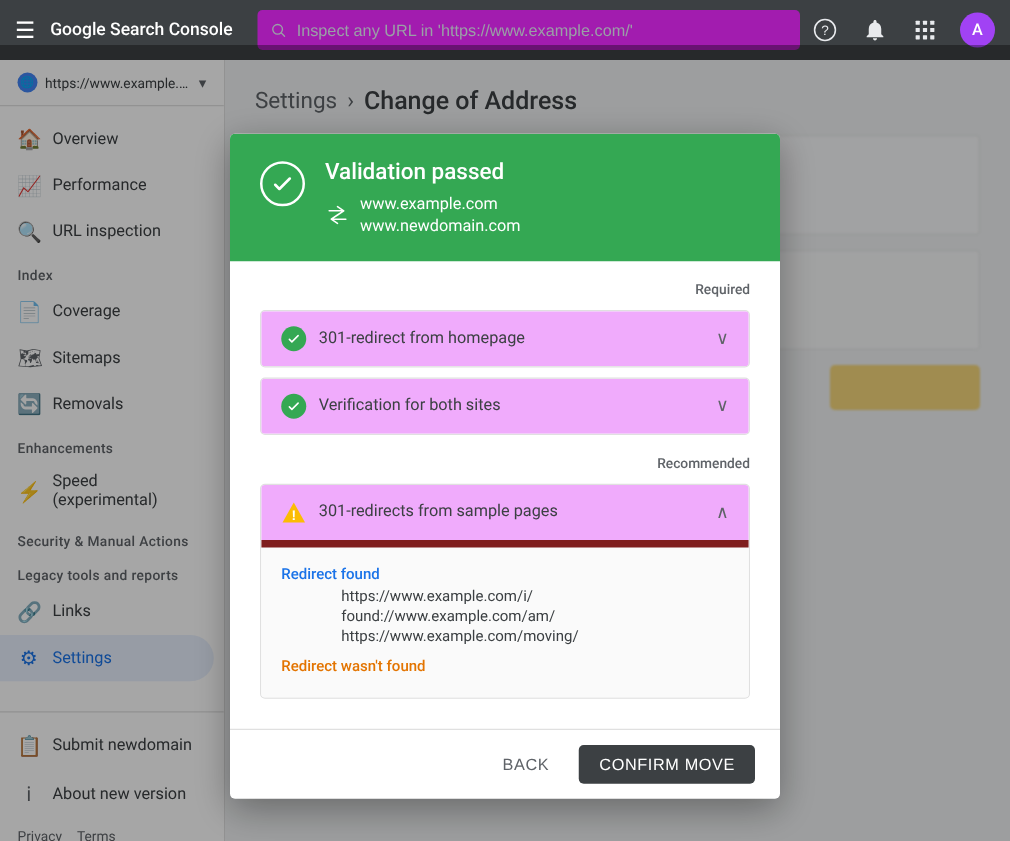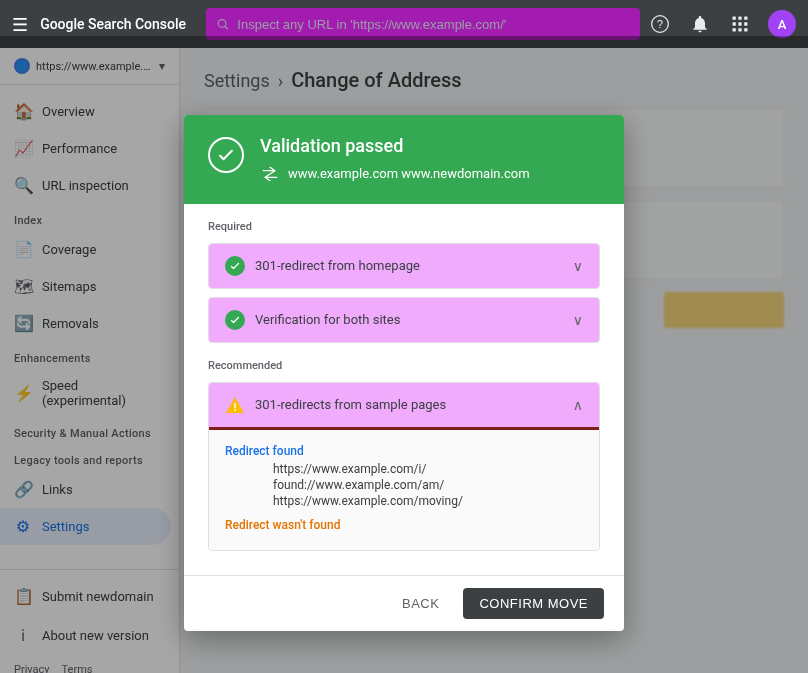--- a/index.html
+++ b/index.html
@@ -277,35 +277,37 @@
     }
     .dialog-header-urls {
       display: flex;
       align-items: center;
       gap: 8px;
     }
     .dialog-header-url {
       color: #fff;
       font-size: 13px;
       display: flex;
+      flex-direction: column;
       gap: 3px;
     }
 
     
     .dialog-body {
       padding: 16px 24px;
       overflow-y: auto;
       flex: 1;
     }
     .section-label {
       font-size: 11px;
       color: #5f6368;
       margin-bottom: 10px;
       font-weight: 500;
       text-transform: none;
+      text-align: right;
     }
     .check-item {
       border: 1px solid #e0e0e0;
       border-radius: 4px;
       margin-bottom: 8px;
       overflow: hidden;
     }
     .check-item-header {
       display: flex;
       align-items: center;
@@ -328,21 +330,21 @@
     .check-item-label {
       flex: 1;
       font-size: 13px;
       color: #3c4043;
     }
     .chevron {
       color: #5f6368;
       font-size: 14px;
     }
     .check-item-expanded {
-      border-top: 3px solid #7f1d1d;
+      border-top: 6px solid #7f1d1d;
       padding: 14px 16px;
       background: #fafafa;
     }
     .redirect-found {
       color: #1a73e8;
       font-size: 12px;
       font-weight: 500;
       margin-bottom: 4px;
     }
     .redirect-url {

